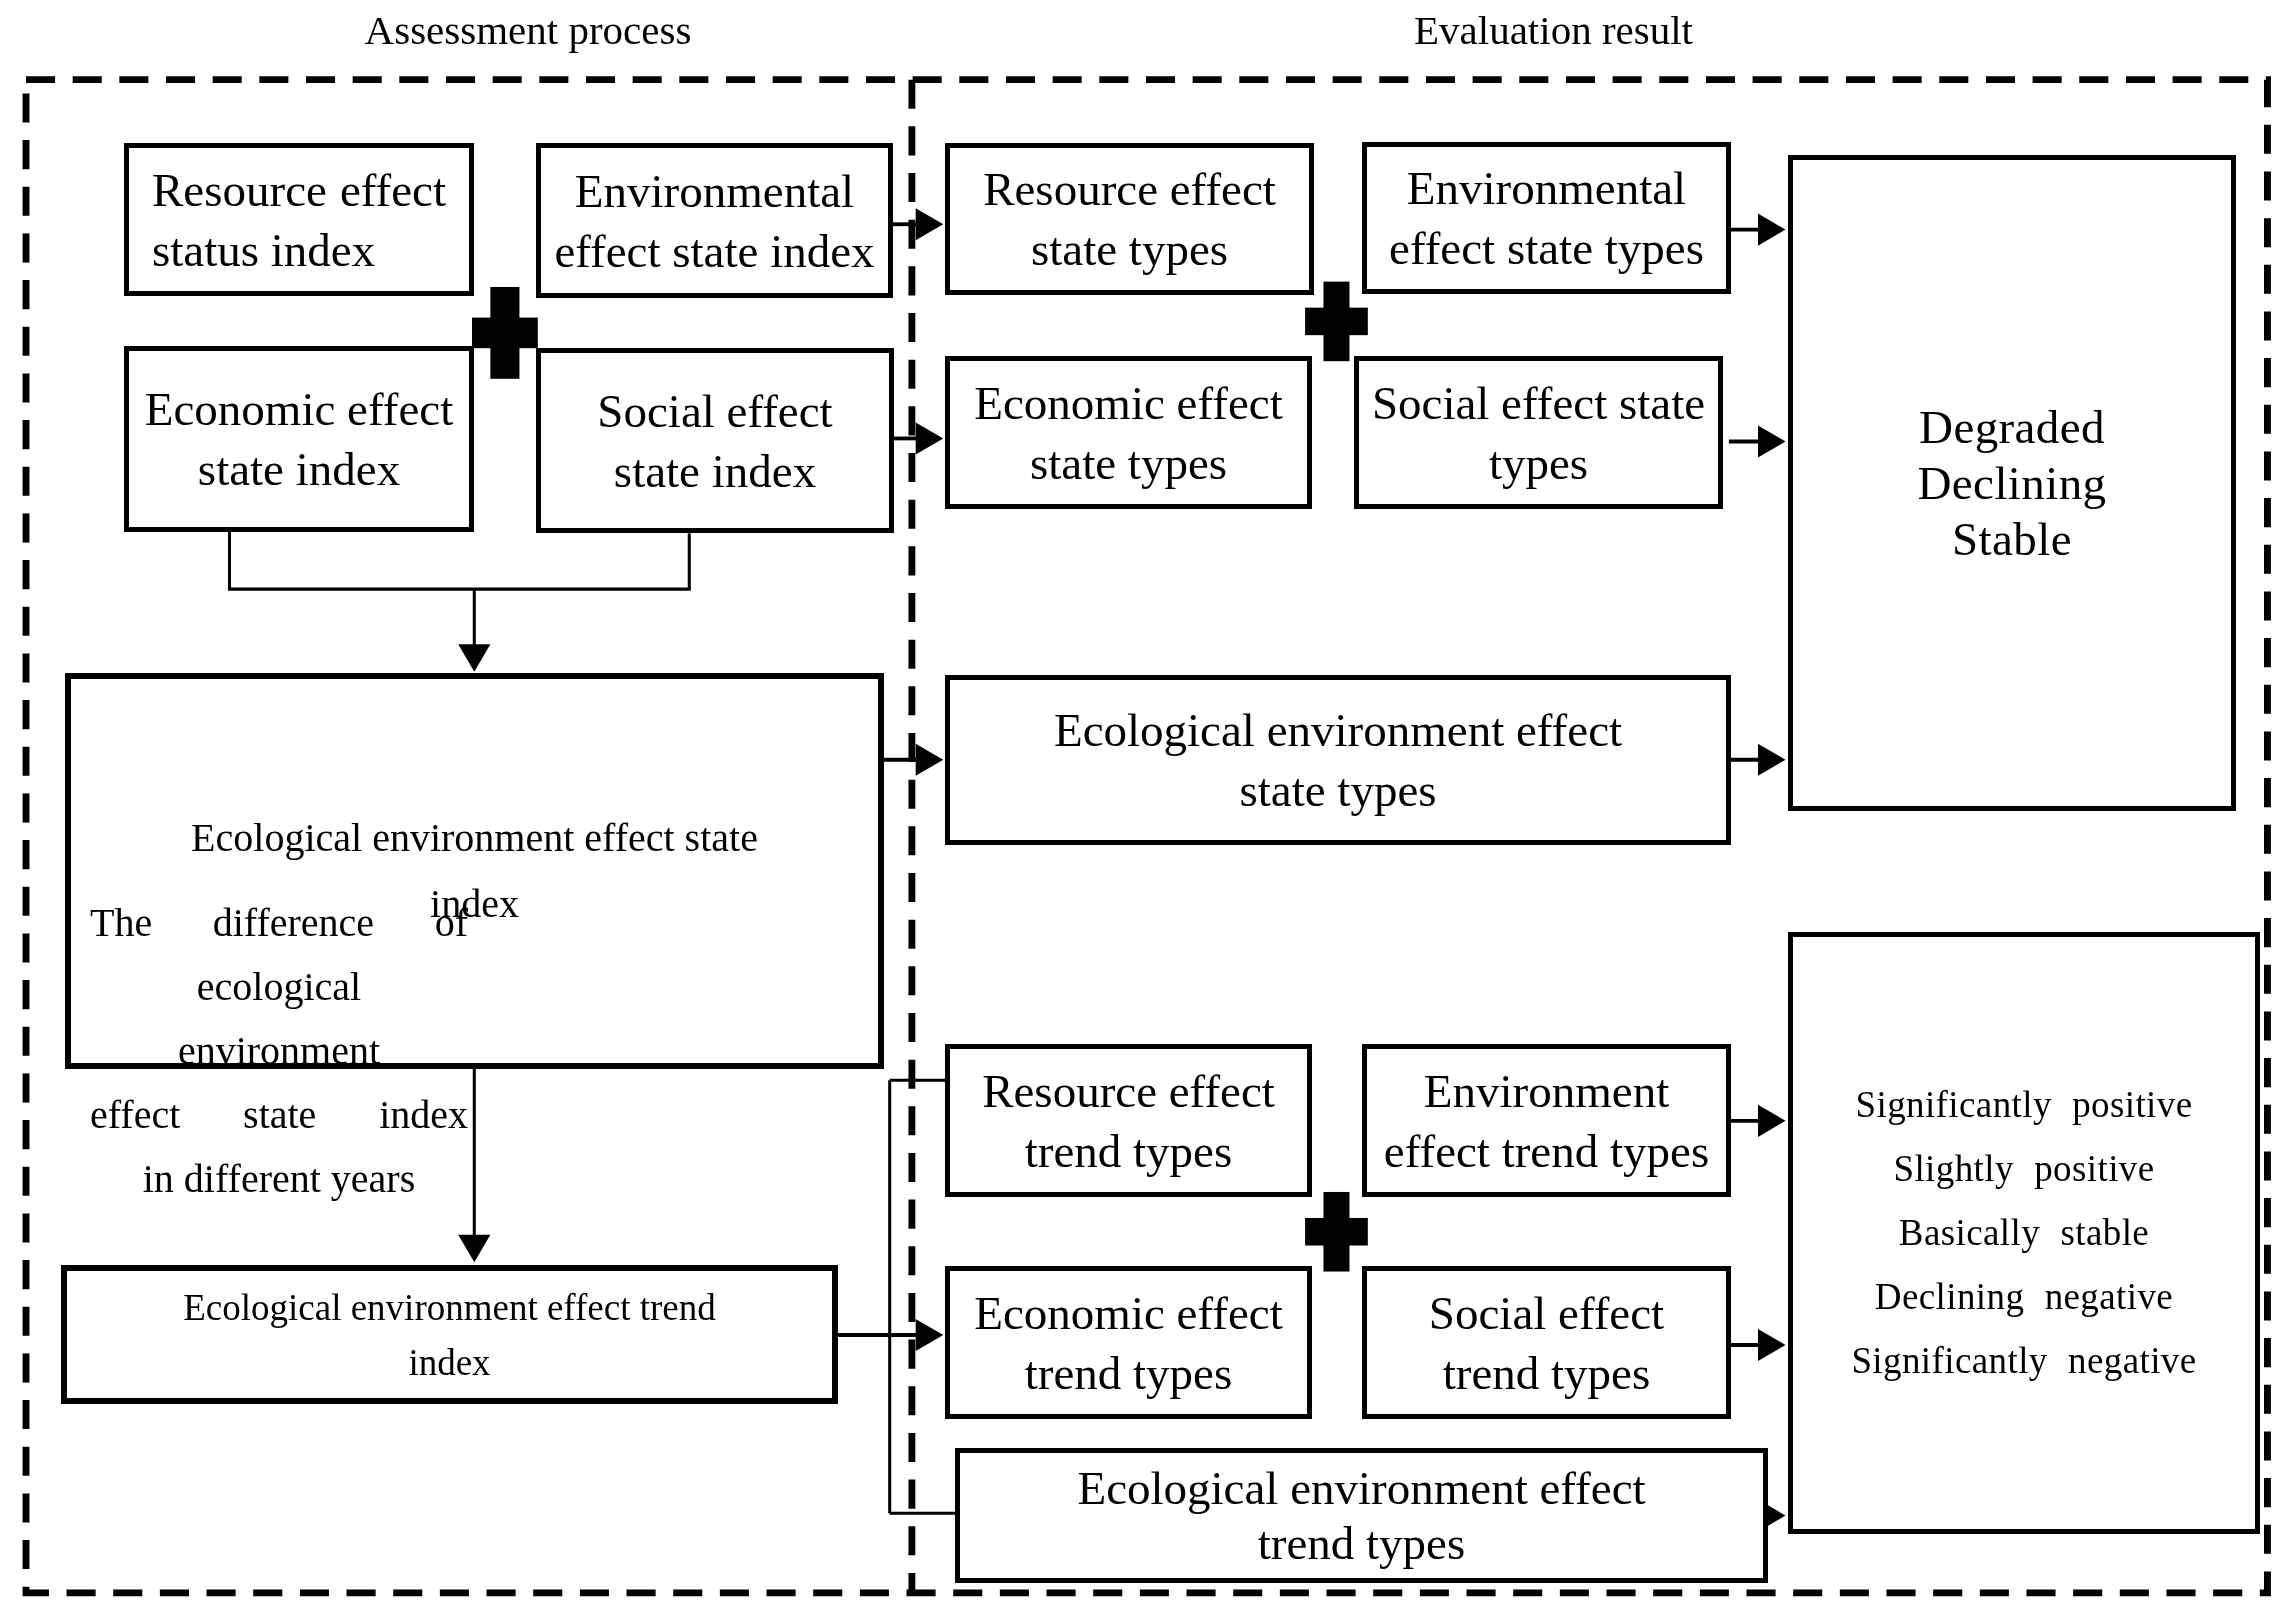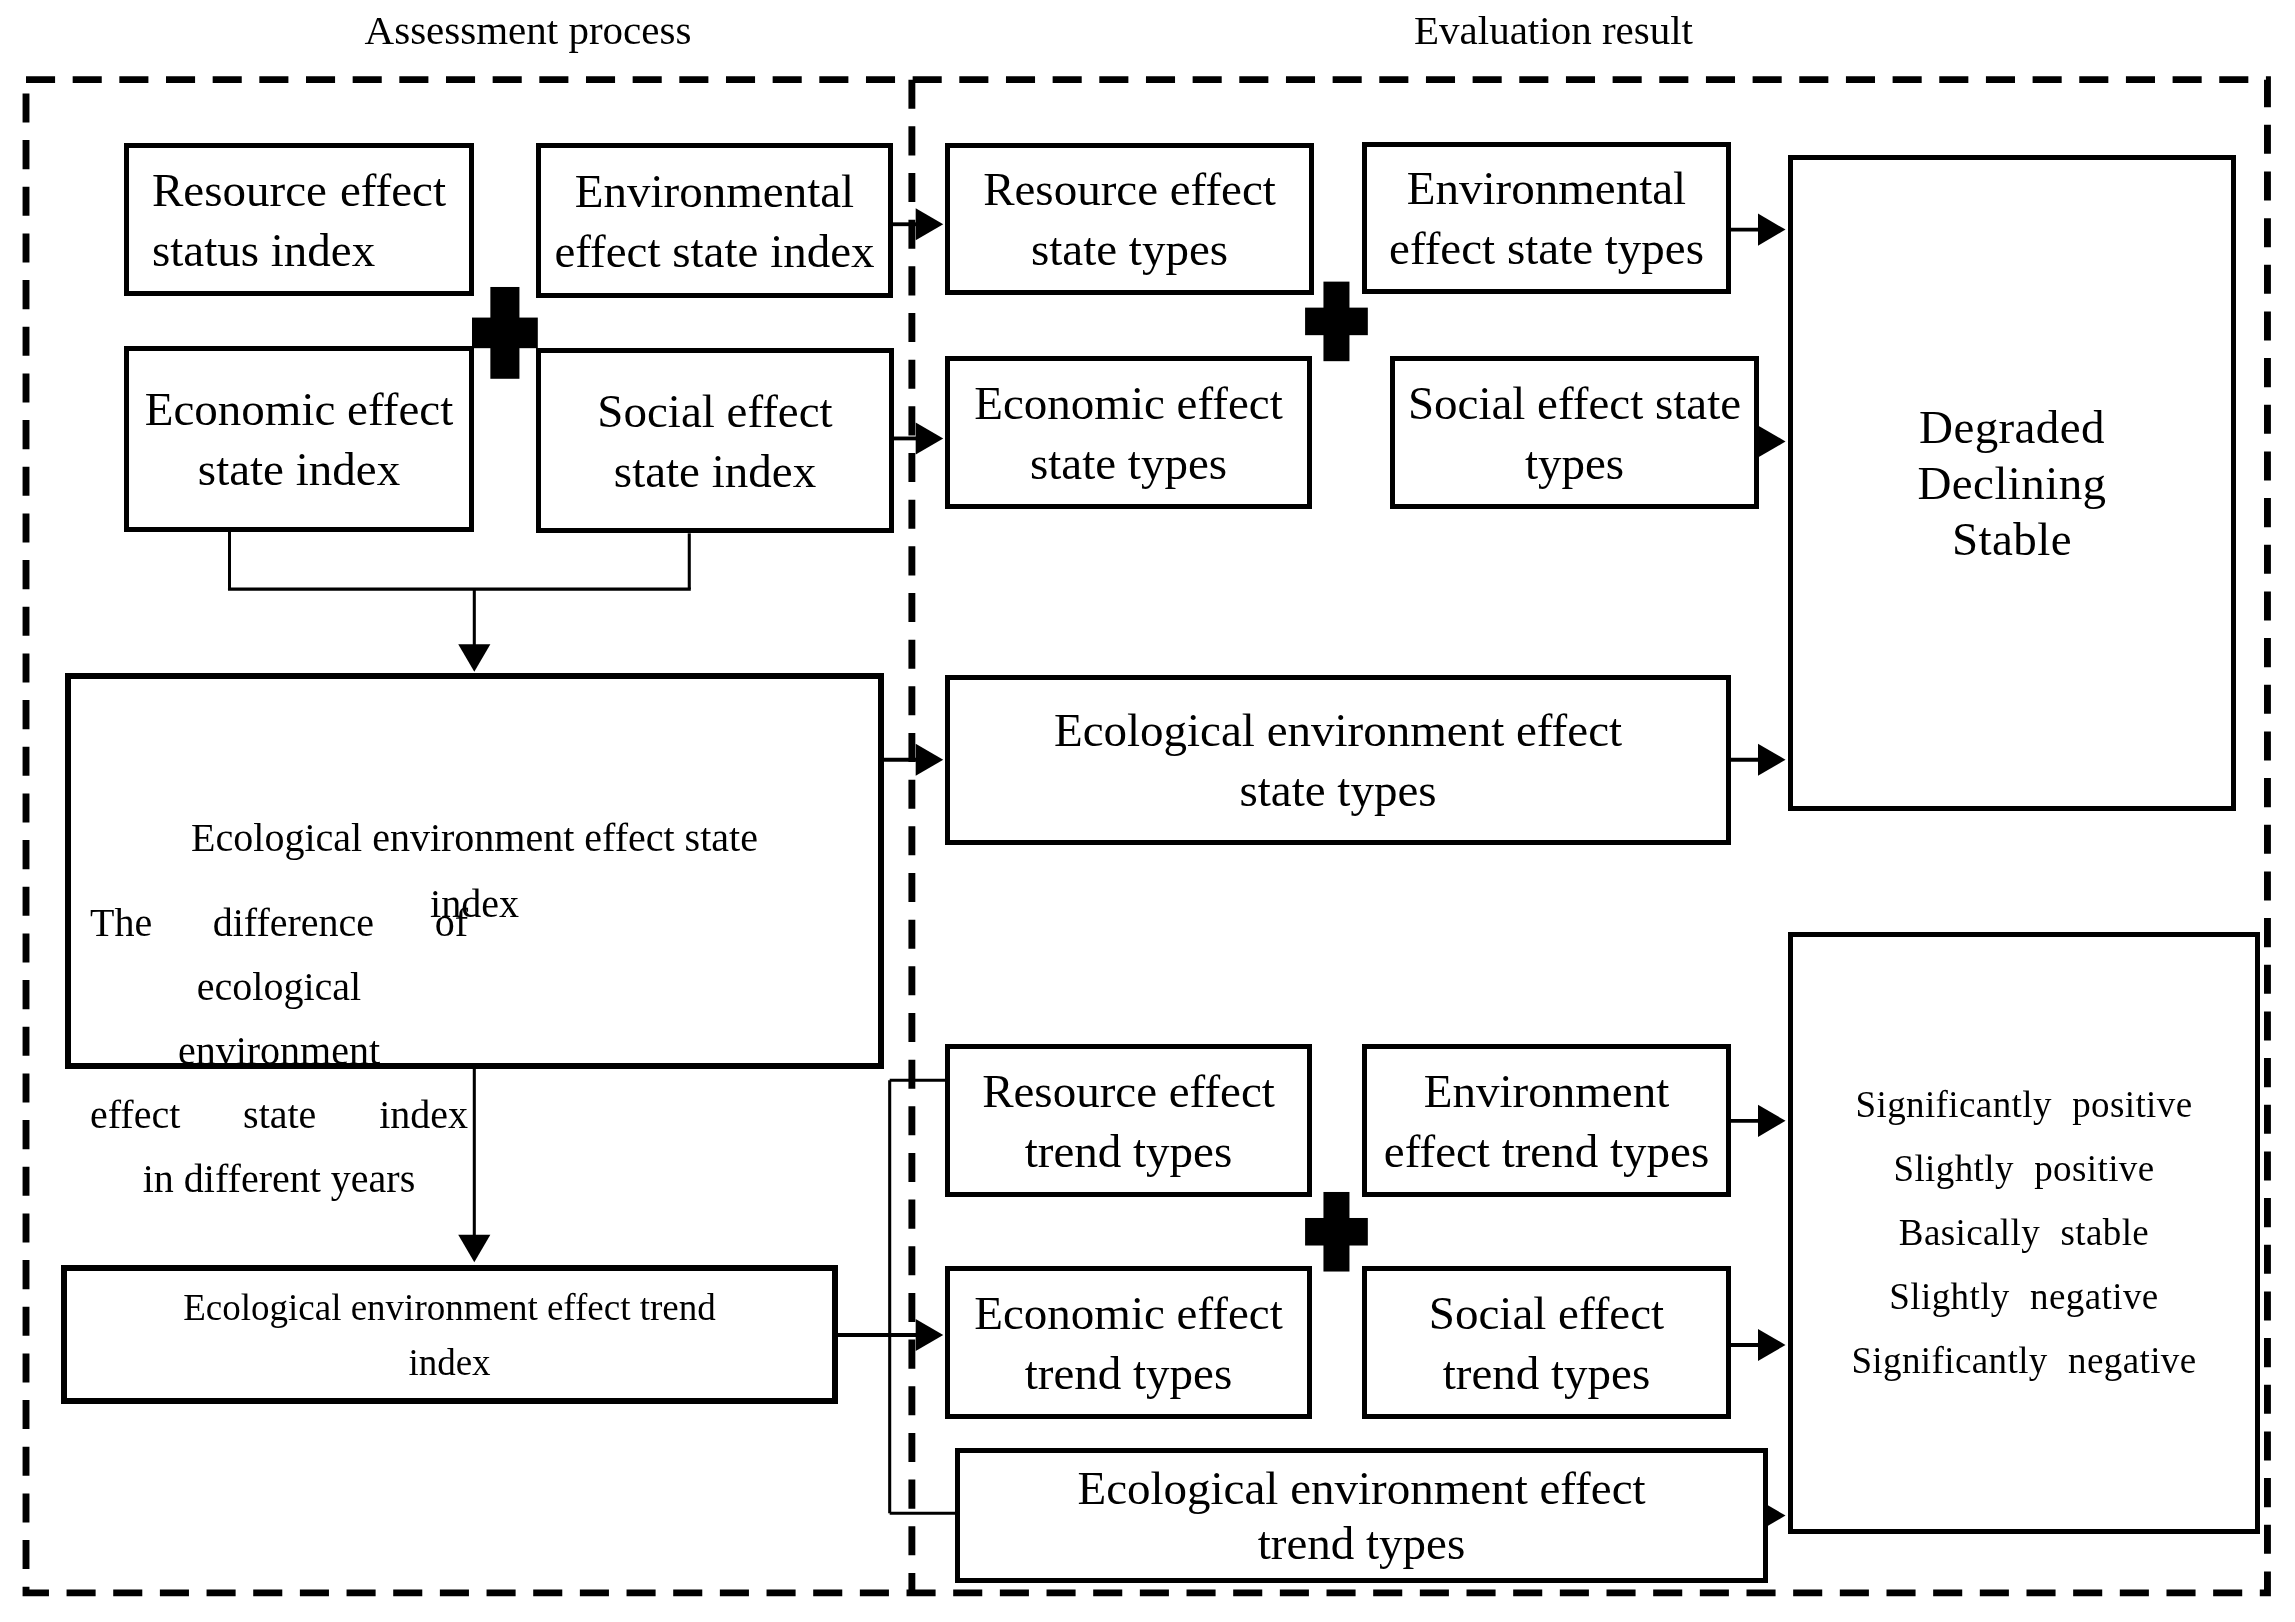--- a/index.html
+++ b/index.html
@@ -155,21 +155,21 @@
   <div class="box" style="left:1362px;top:142px;width:369px;height:152px;">
     <div class="bl">Environmental</div>
     <div class="bl">effect state types</div>
   </div>
 
   <div class="box" style="left:945px;top:356px;width:367px;height:153px;">
     <div class="bl">Economic effect</div>
     <div class="bl">state types</div>
   </div>
 
-  <div class="box" style="left:1390px;top:356px;width:369px;height:153px;">
+  <div class="box" style="left:1354px;top:356px;width:369px;height:153px;">
     <div class="bl">Social effect state</div>
     <div class="bl">types</div>
   </div>
 
   <div class="box" style="left:945px;top:675px;width:786px;height:170px;">
     <div class="bl">Ecological environment effect</div>
     <div class="bl">state types</div>
   </div>
 
   <div class="box resultbox state-result" style="left:1788px;top:155px;width:448px;height:656px;">
@@ -200,18 +200,18 @@
 
   <div class="box" style="left:955px;top:1448px;width:813px;height:135px;line-height:55px;">
     <div class="bl">Ecological environment effect</div>
     <div class="bl">trend types</div>
   </div>
 
   <div class="box resultbox trend-result" style="left:1788px;top:932px;width:472px;height:602px;font-size:37px;">
     <div class="bl">Significantly positive</div>
     <div class="bl">Slightly positive</div>
     <div class="bl">Basically stable</div>
-    <div class="bl">Slightly negative</div>
+    <div class="bl">Declining negative</div>
     <div class="bl">Significantly negative</div>
   </div>
 
 </div>
 
 
 </body></html>

